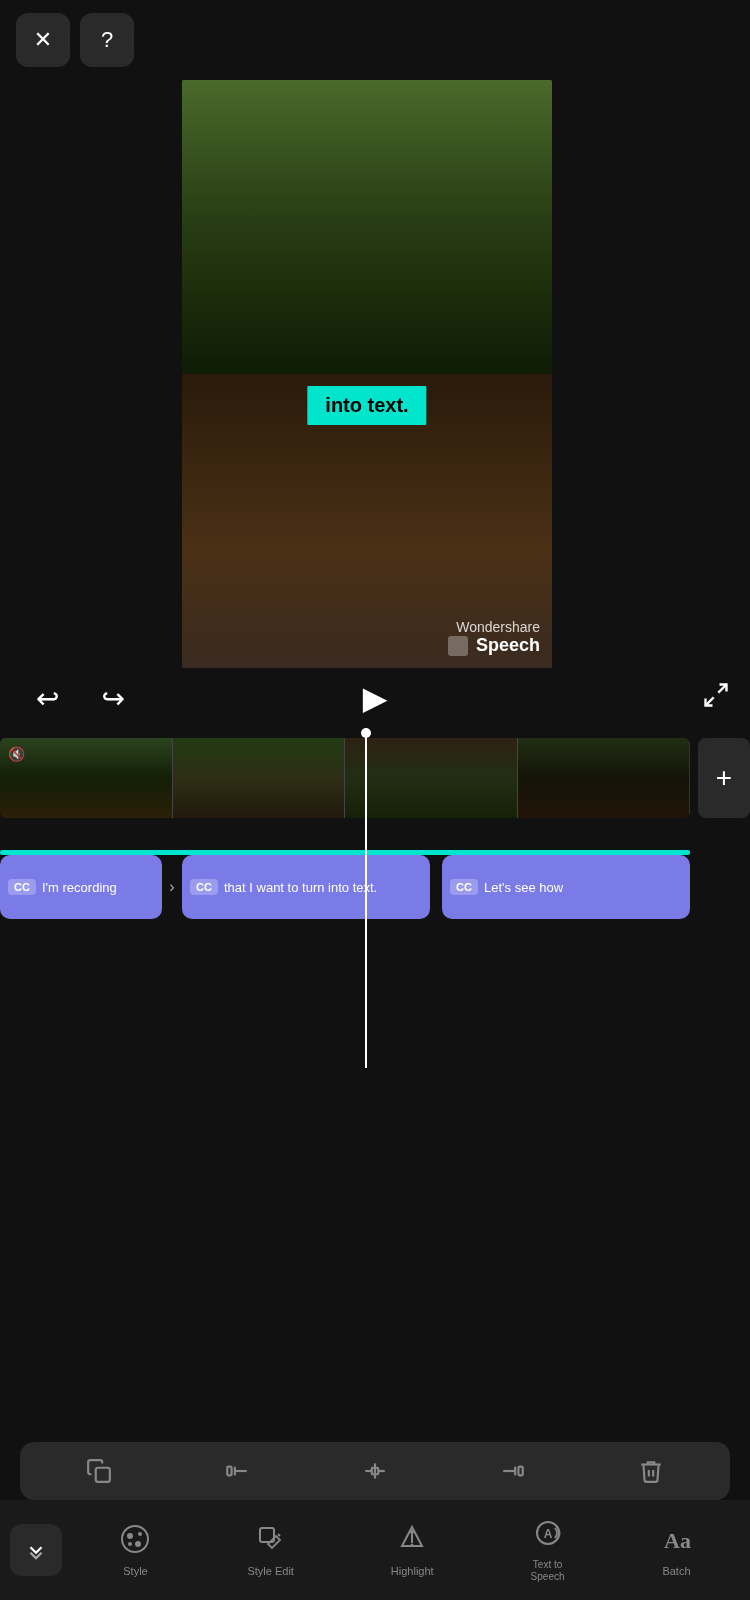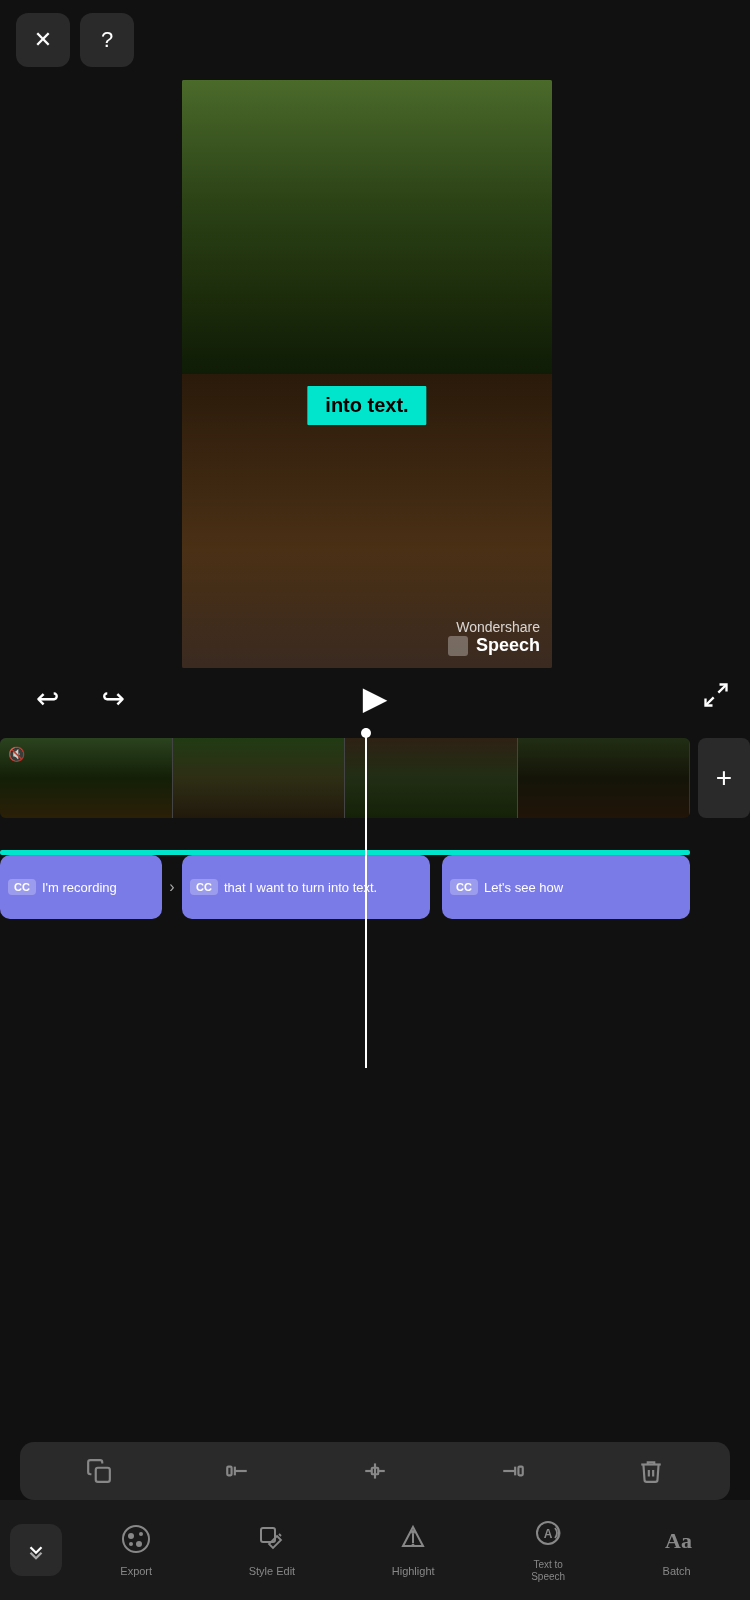--- a/index.html
+++ b/index.html
@@ -520,21 +520,21 @@
     <div class="nav-item">
       <div class="nav-item-icon">
         <svg width="30" height="30" viewBox="0 0 30 30" fill="none">
           <circle cx="15" cy="15" r="13" stroke="#888" stroke-width="2"></circle>
           <circle cx="10" cy="12" r="3" fill="#888"></circle>
           <circle cx="20" cy="10" r="2" fill="#888"></circle>
           <circle cx="18" cy="20" r="3" fill="#888"></circle>
           <circle cx="10" cy="20" r="2" fill="#888"></circle>
         </svg>
       </div>
-      <span class="nav-item-label">Export</span>
+      <span class="nav-item-label">Style</span>
     </div>
 
     <div class="nav-item">
       <div class="nav-item-icon">
         <svg width="30" height="30" viewBox="0 0 30 30" fill="none">
           <rect x="4" y="4" width="14" height="14" rx="2" stroke="#888" stroke-width="2"></rect>
           <path d="M20 12l4 4-8 8-4-4 8-8z" stroke="#888" stroke-width="1.8" fill="none"></path>
           <line x1="22" y1="10" x2="24" y2="12" stroke="#888" stroke-width="1.8"></line>
         </svg>
       </div>

